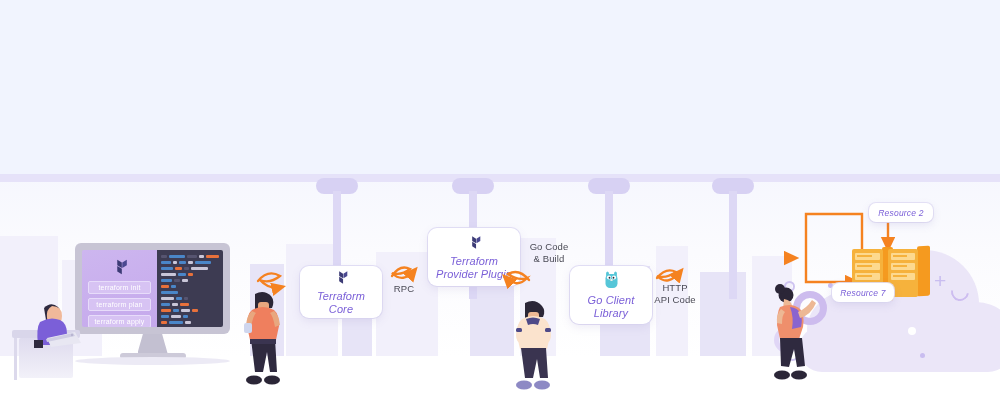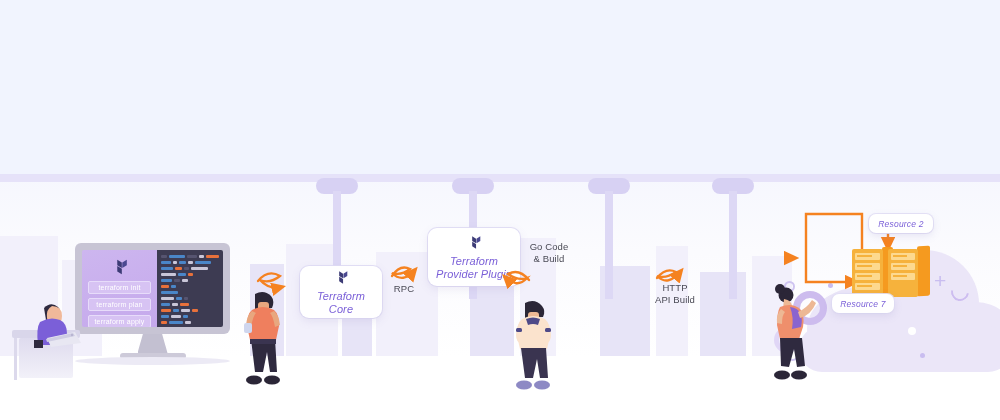--- a/index.html
+++ b/index.html
@@ -129,21 +129,20 @@
     font-size: 11px; letter-spacing: .1px;
   }
   .node .ico { margin-bottom: 4px; }
 
   .pill {
     position: absolute; background: #ffffff; border-radius: 7px;
     box-shadow: 0 3px 9px rgba(120,110,180,.15), 0 0 0 1px rgba(228,225,246,.9);
     color: #7b60d8; font-style: italic; font-size: 8.5px;
     display: flex; align-items: center; justify-content: center;
     letter-spacing: .2px;
-    margin-top: 11px;
   }
 
   .edge-label {
     position: absolute; color: #4a4a55; font-size: 9.5px; line-height: 1.25;
     text-align: center; letter-spacing: .1px;
   }
 
   
   .rack { position: absolute; }
   .rack .front { position: absolute; background: #f6b23c; border-radius: 2px; }
@@ -336,27 +335,43 @@
       <svg viewBox="0 0 40 44" width="17" height="17">
         <path d="M14 6 L24 12 L24 24 L14 18 Z" fill="#3c3b75"></path>
         <path d="M25 12 L35 6 L35 18 L25 24 Z" fill="#4a4890"></path>
         <path d="M14 20 L24 26 L24 38 L14 32 Z" fill="#3c3b75"></path>
       </svg>
     </span>
     <span class="label" style="white-space:pre-line;">Terraform
 Provider Plugin</span>
   </div>
 
+  <div class="node" style="left:570px; top:266px; width:82px; height:58px;">
+    <span class="ico">
+      <svg viewBox="0 0 34 38" width="17" height="19">
+        <ellipse cx="9" cy="6" rx="3" ry="5" fill="#56c6d8"></ellipse>
+        <ellipse cx="25" cy="6" rx="3" ry="5" fill="#56c6d8"></ellipse>
+        <rect x="5" y="6" width="24" height="28" rx="9" fill="#56c6d8"></rect>
+        <circle cx="12" cy="13" r="4.2" fill="#ffffff"></circle>
+        <circle cx="22" cy="13" r="4.2" fill="#ffffff"></circle>
+        <circle cx="13" cy="13.5" r="1.8" fill="#2b2b3a"></circle>
+        <circle cx="21" cy="13.5" r="1.8" fill="#2b2b3a"></circle>
+        <ellipse cx="17" cy="18" rx="2.6" ry="1.8" fill="#f3f0ea"></ellipse>
+      </svg>
+    </span>
+    <span class="label" style="white-space:pre-line;">Go Client
+Library</span>
+  </div>
 
 
   <div class="edge-label" style="left:386px; top:283px; width:36px; white-space:pre-line;">RPC</div>
   <div class="edge-label" style="left:521px; top:241px; width:56px; white-space:pre-line;">Go Code
 &amp; Build</div>
   <div class="edge-label" style="left:652px; top:282px; width:46px; white-space:pre-line;">HTTP
-API Build</div>
+API Code</div>
 
   <svg style="position:absolute; left:0; top:0; width:1000px; height:420px; pointer-events:none;">
     <defs>
       <marker id="ah" markerWidth="7" markerHeight="7" refX="4.6" refY="3" orient="auto">
         <path d="M0,0 L6.4,3 L0,6 z" fill="#f58220"></path>
       </marker>
     </defs>
 
     <path d="M258 281 q10 -12 22 -5 q-10 8 -20 4 q9 10 22 7" fill="none" stroke="#f58220" stroke-width="2.3" stroke-linecap="round" marker-end="url(#ah)"></path>
 

